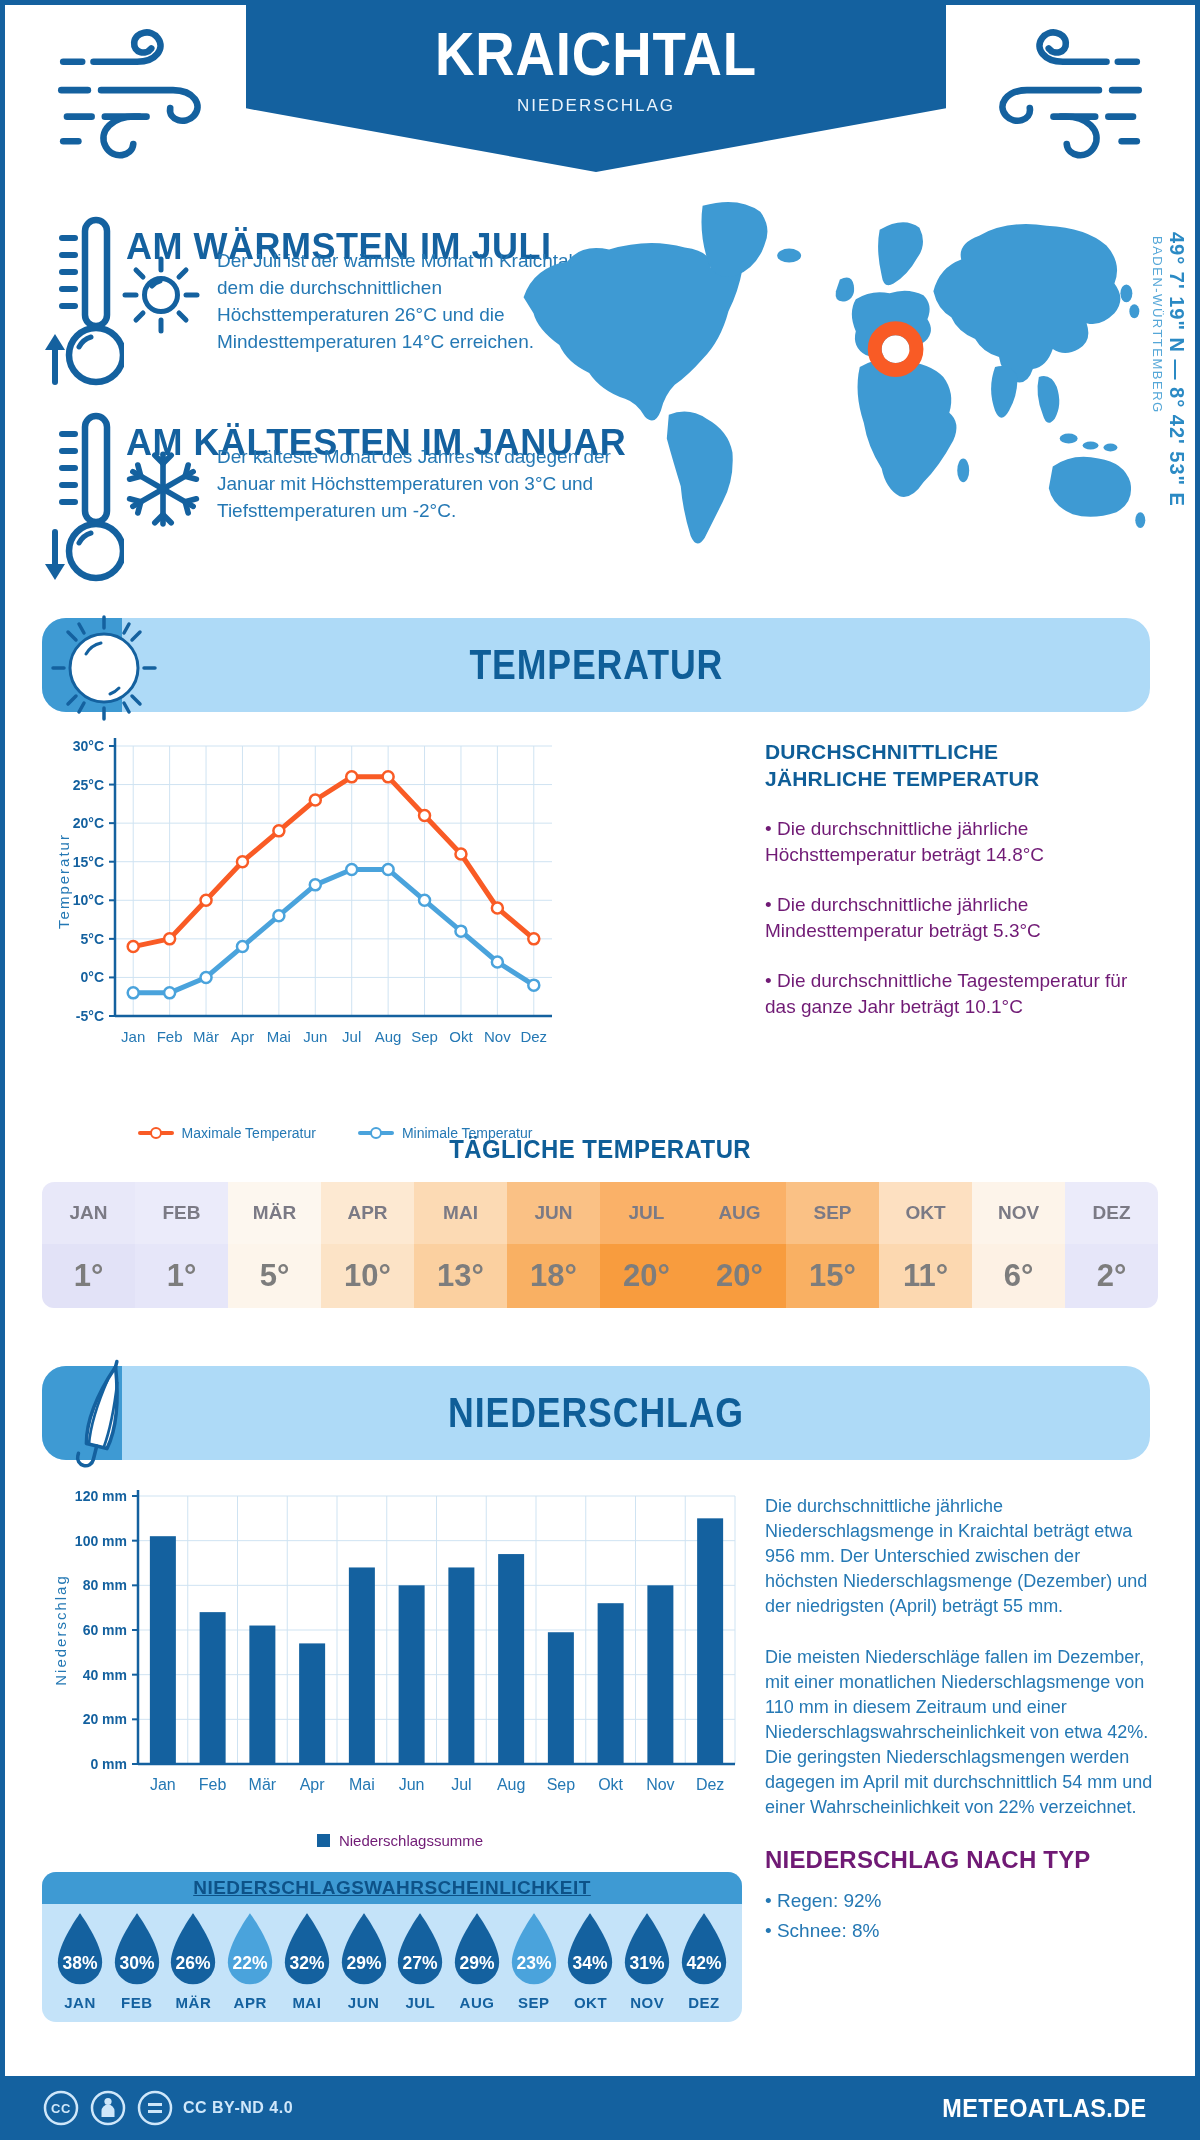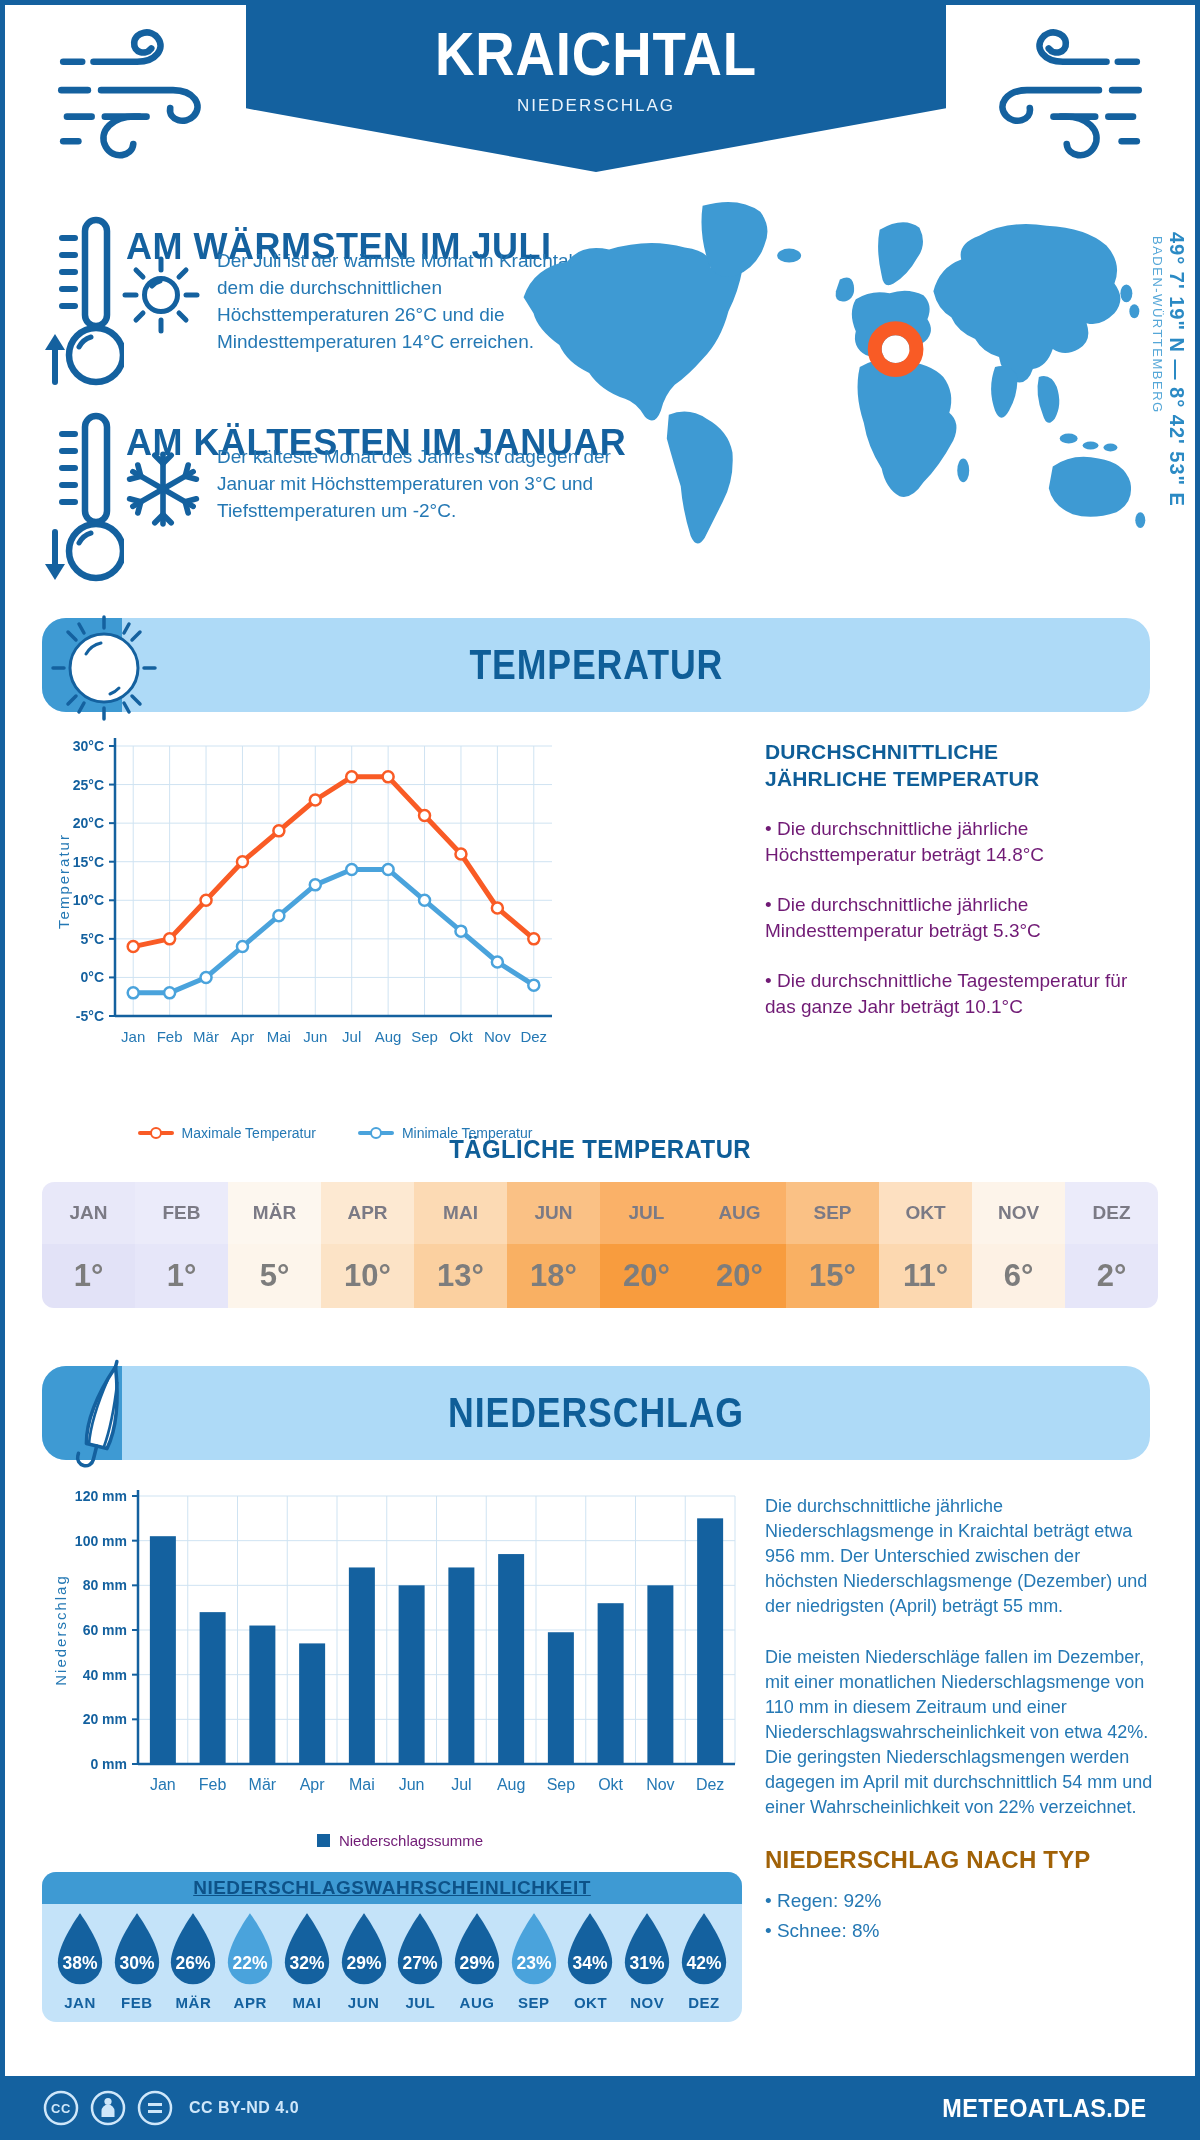--- a/index.html
+++ b/index.html
@@ -55,34 +55,34 @@
   .daily-title{position:absolute;left:0;top:1134px;width:1200px;text-align:center;font-size:26px;font-weight:bold;color:#0f5e98;}
   .daily-title span{display:inline-block;transform:scaleX(.92);letter-spacing:.5px;}
   #daily-table{position:absolute;left:42px;top:1182px;width:1116px;display:grid;grid-template-columns:repeat(12,1fr);
     border-radius:12px;overflow:hidden;}
   .tcol{display:flex;flex-direction:column;}
   .th{height:62px;display:flex;align-items:center;justify-content:center;font-size:19px;font-weight:bold;color:#7b7a85;}
   .td{height:64px;display:flex;align-items:center;justify-content:center;font-size:31px;font-weight:bold;color:#7d7d7d;}
   
   .precip-text{position:absolute;left:765px;top:1494px;width:392px;}
   .precip-par{font-size:18px;line-height:25px;color:#2478b4;margin-bottom:26px;}
-  .precip-text h3{margin:15px 0 12px 0;font-size:24px;font-weight:bold;color:#a16207;letter-spacing:.2px;}
+  .precip-text h3{margin:15px 0 12px 0;font-size:24px;font-weight:bold;color:#701a75;letter-spacing:.2px;}
   .type-item{font-size:19px;line-height:30px;color:#2478b4;}
   
   .prob-panel{position:absolute;left:42px;top:1872px;width:700px;height:150px;background:#c4e3f9;border-radius:14px;}
   .prob-title{height:32px;background:#3e9ad3;border-radius:14px 14px 0 0;text-align:center;line-height:32px;
     font-size:19px;font-weight:bold;color:#0d5288;letter-spacing:.5px;text-decoration:underline;}
   .prob-drops{display:flex;justify-content:space-between;padding:8px 10px 0 10px;}
   .drop-item{width:56px;text-align:center;}
   .drop-month{font-size:15px;font-weight:bold;color:#14619f;margin-top:1px;letter-spacing:.5px;}
   
   .footer{position:absolute;left:0;top:2076px;width:1200px;height:64px;background:#14619f;
     display:flex;align-items:center;padding:0 42px;box-sizing:border-box;}
   .license{display:flex;align-items:center;gap:9px;color:#cfe7fa;font-size:16px;font-weight:bold;letter-spacing:.5px;cursor:pointer;}
-  .license-text{margin-left:6px;}
+  .license-text{}
   .site{margin-left:auto;color:#fff;font-size:26px;font-weight:bold;cursor:pointer;}
   .site span{display:inline-block;transform:scaleX(.9);letter-spacing:.5px;}
 </style>
 </head>
 <body>
 
 <div class="page">
 
   <svg class="wind wind-left" viewBox="0 0 190 150">
     <g fill="none" stroke="#14619f" stroke-width="7" stroke-linecap="round">

